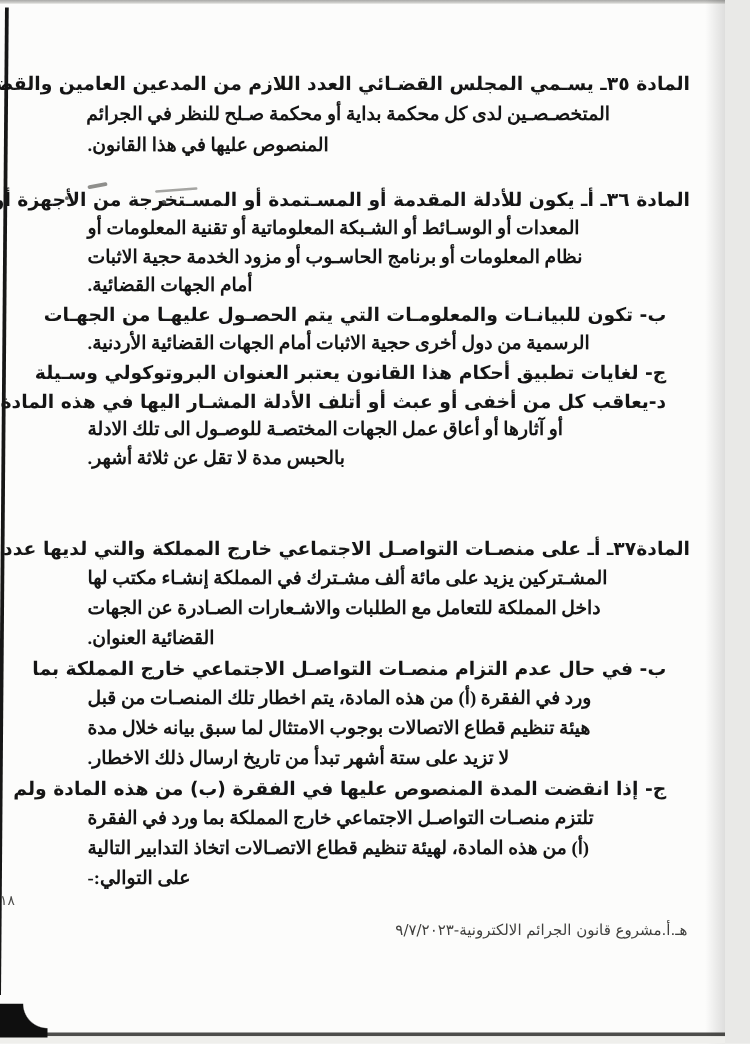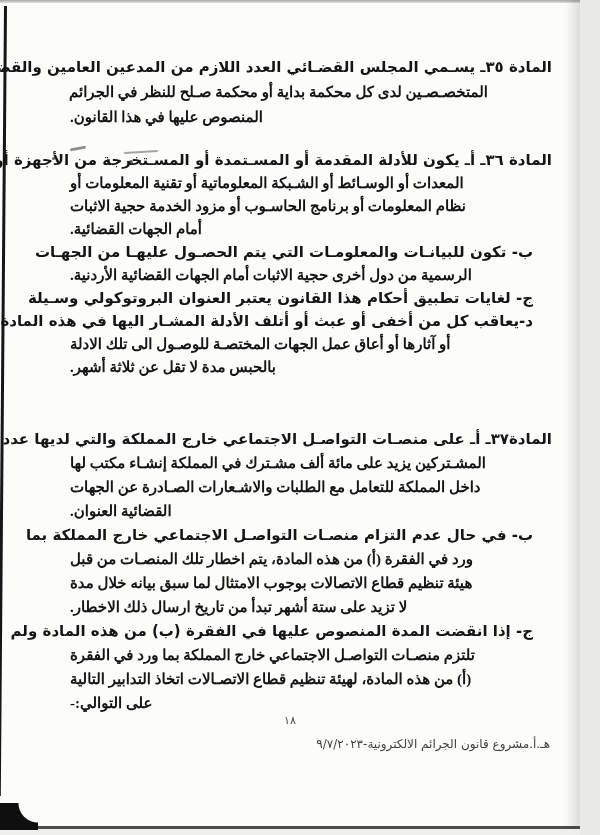--- a/index.html
+++ b/index.html
@@ -58,21 +58,21 @@
   .art .line { white-space:nowrap; }
   .art-35 { top:55px;  } .art-35 .line { line-height:25px; }
   .art-36 { top:149px; } .art-36 .line { line-height:23px; }
   .art-37 { top:427px; } .art-37 .line { line-height:24px; }
   .l-h { text-align:right; }
   .l-s { text-align:right; padding-right:19px; }
   .l-c { text-align:left; padding-right:64px; padding-left:34px;font-family:Liberation Serif, serif; }
 
   .page-number {
     position:absolute; top:714px; left:0; right:0;
-    text-align:center; direction:rtl;
+    text-align:left; direction:rtl;
     font-size:11px; color:#4c4c4a; font-weight:400;
   }
   .footer-note {
     position:absolute; top:737px; right:30px;
     direction:rtl; text-align:center;
     font-size:12px; color:#3f3f3d; font-weight:400;
     letter-spacing:0.2px;
   }
 </style>
 </head>

